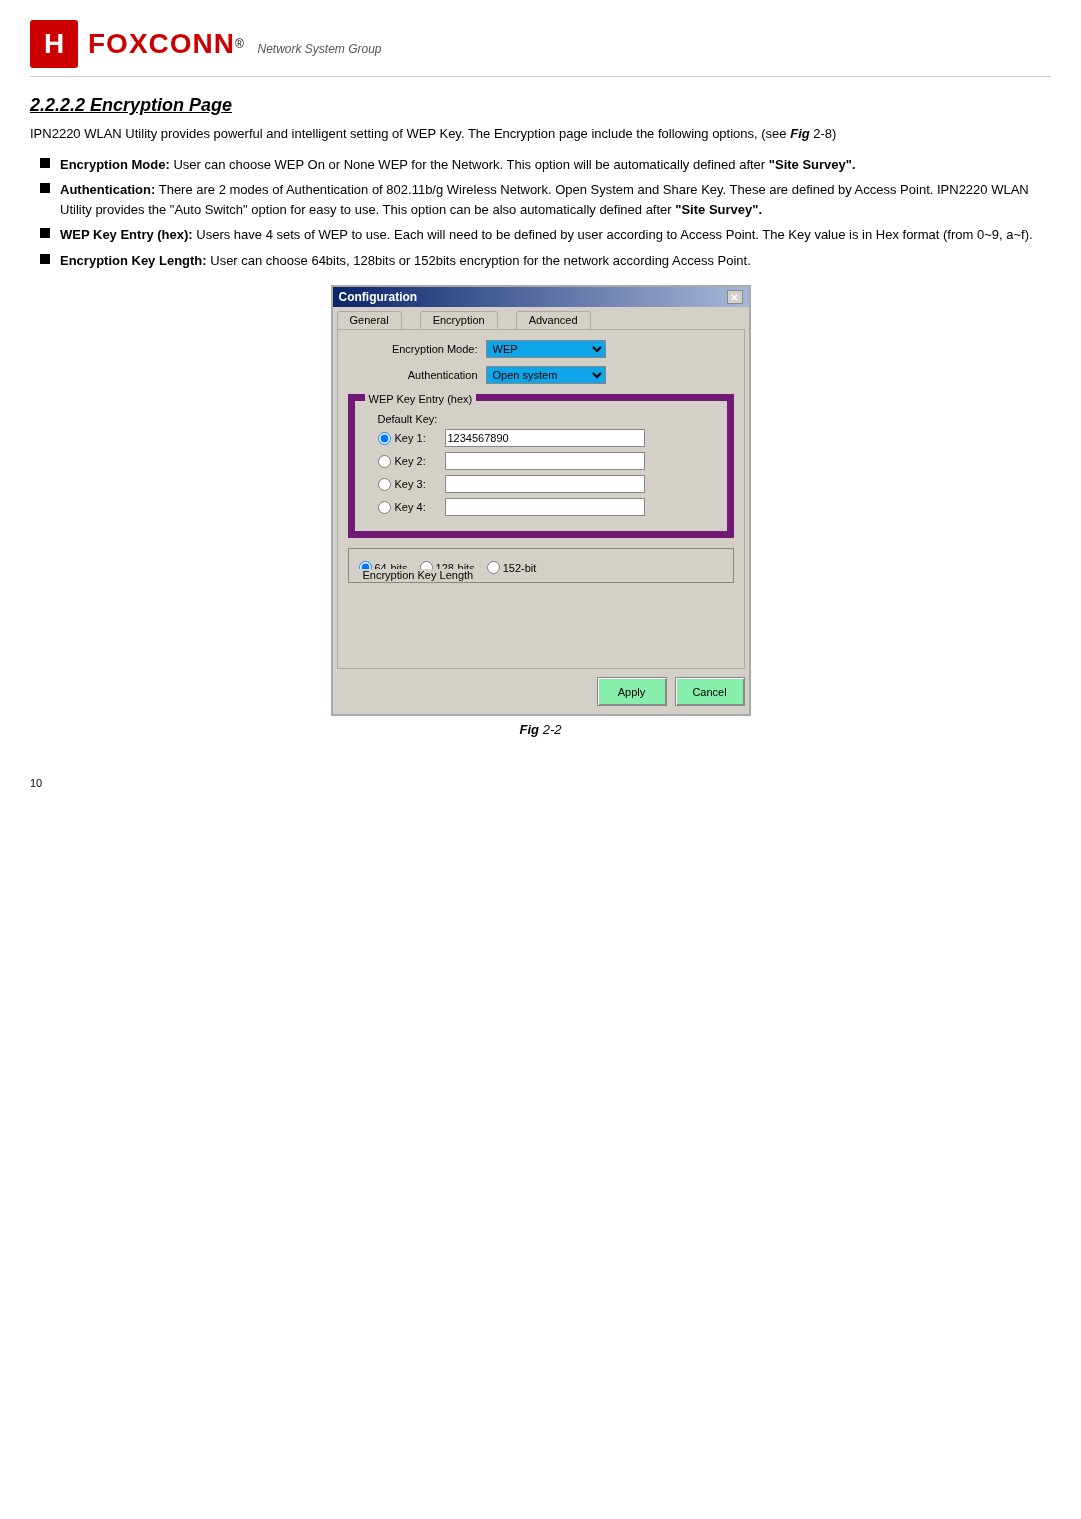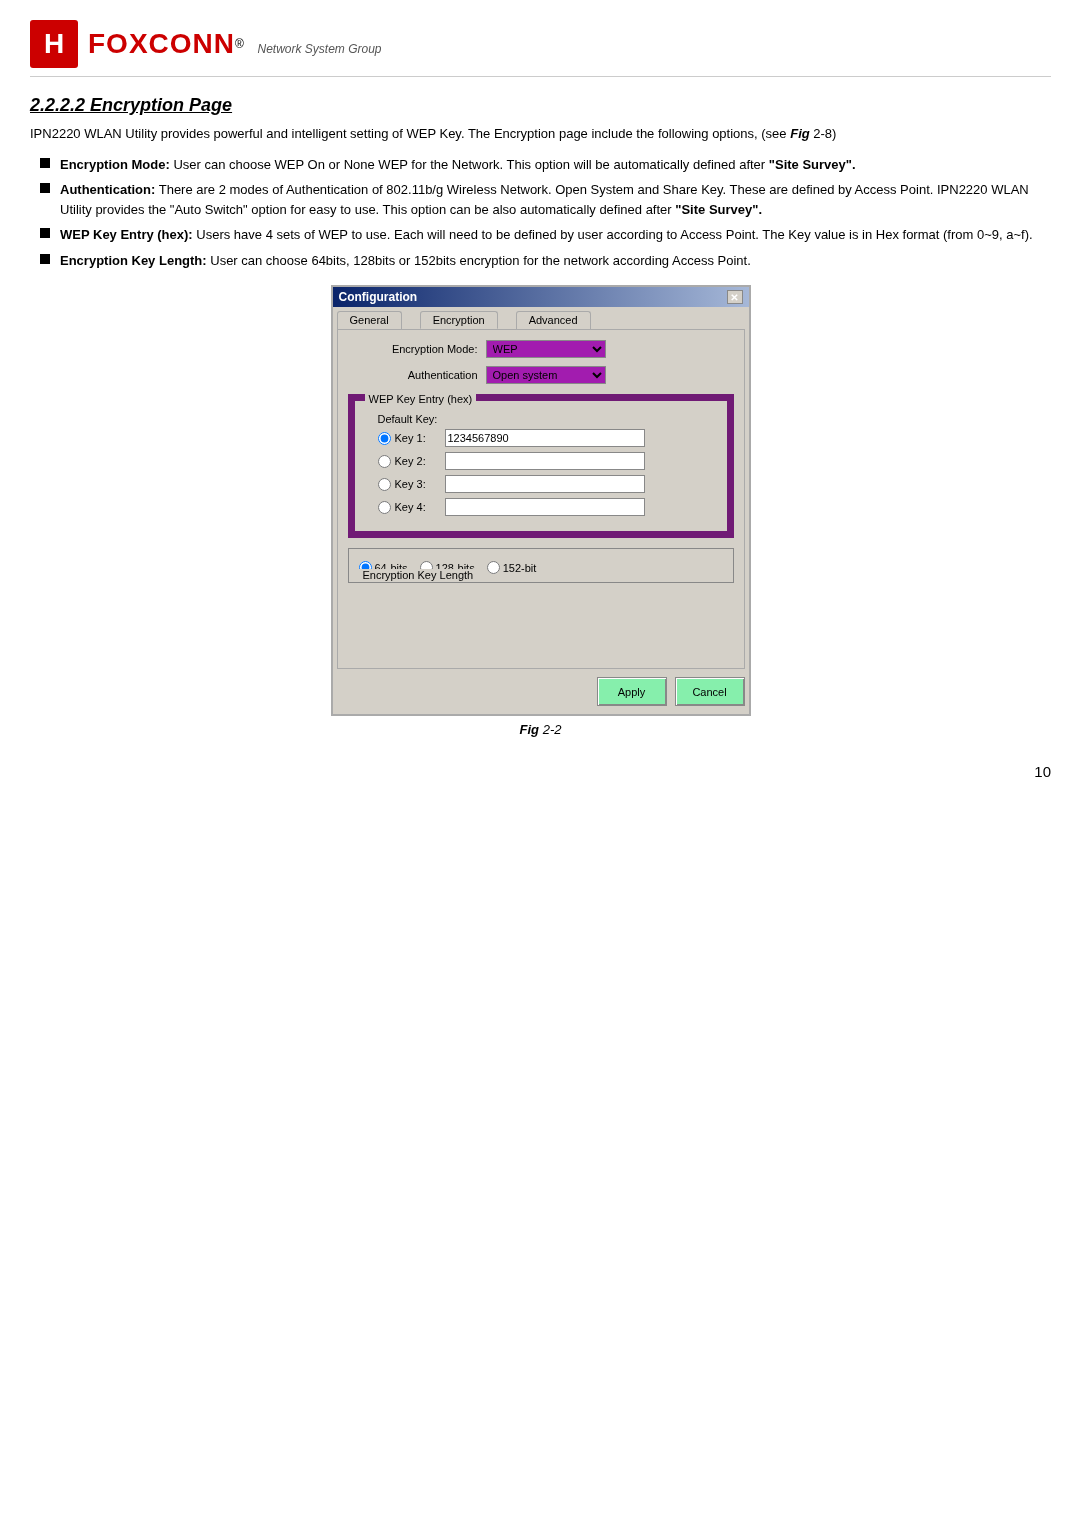--- a/index.html
+++ b/index.html
@@ -155,21 +155,21 @@
     .field-label {
       width: 130px;
       text-align: right;
       margin-right: 8px;
       font-size: 11px;
     }
     .field-select {
       width: 120px;
       font-size: 11px;
       border: 1px solid #888;
-      background: #a21caf;
+      background: #0ea5e9;
       padding: 1px 2px;
     }
     .radio-row {
       display: flex;
       align-items: center;
       margin-bottom: 5px;
     }
     .radio-input {
       margin-right: 4px;
     }
@@ -221,23 +221,23 @@
     .fig-caption {
       font-size: 13px;
       margin-top: 6px;
       font-style: italic;
     }
     .fig-caption strong {
       font-style: italic;
       font-weight: bold;
     }
     .page-number {
-      text-align: right;
-      margin-top: 26px;
-      font-size: 15px;
+      text-align: left;
+      margin-top: 40px;
+      font-size: 11px;
     }
     b { font-weight: bold; }
     .enc-bits-group {
       border: 1px solid #888;
       margin: 10px 0 0 0;
       padding: 6px 10px 8px 10px;
       position: relative;
     }
     .enc-bits-legend {
       position: absolute;

